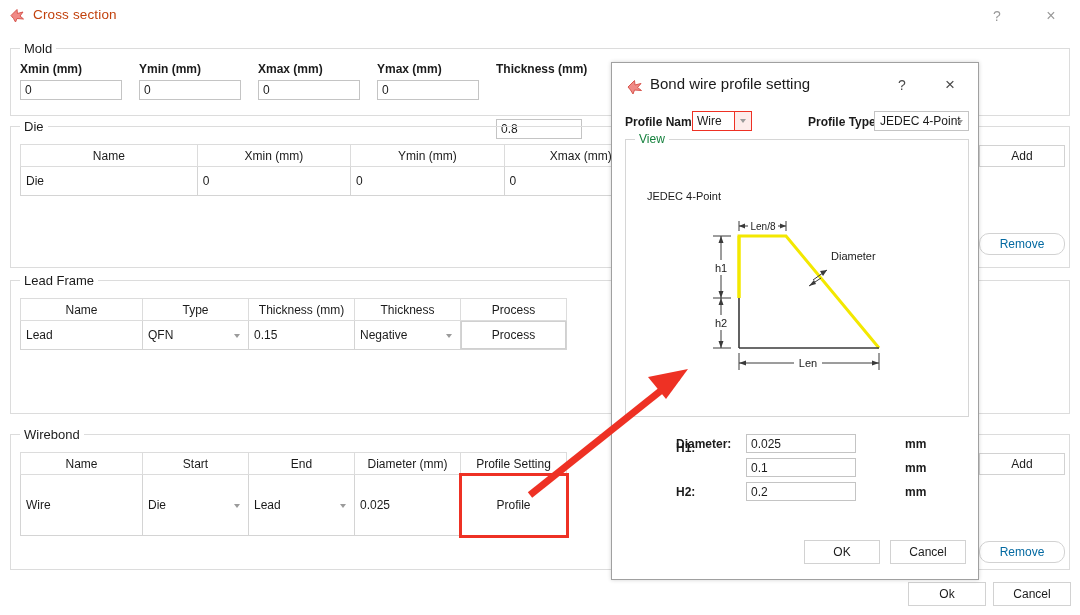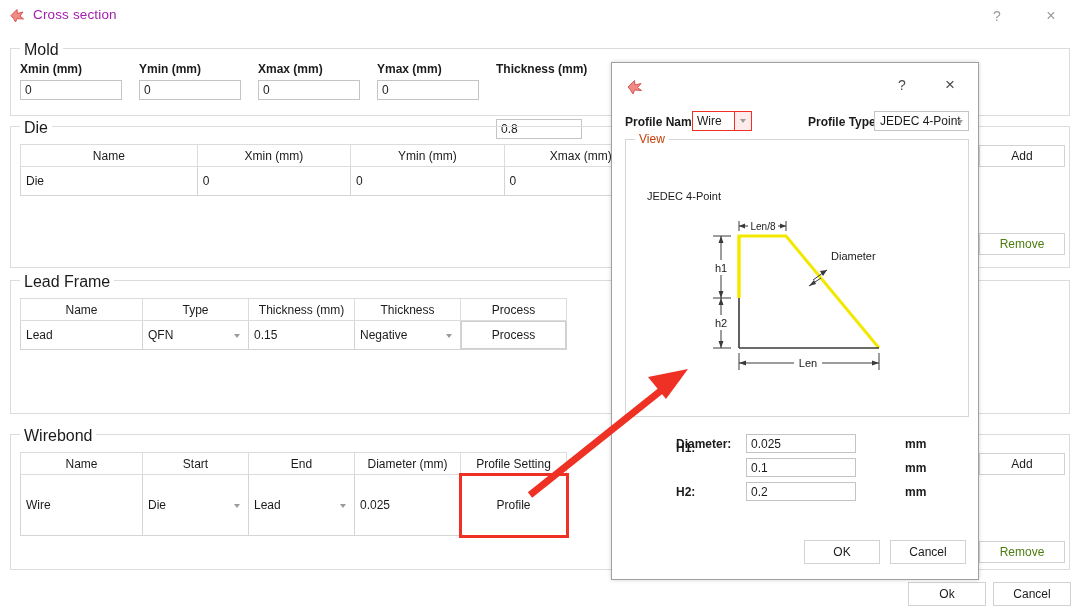--- a/index.html
+++ b/index.html
@@ -27,21 +27,21 @@
   }
   #app-icon {
     position: absolute;
     left: 9px; top: 8px;
     width: 17px; height: 15px;
   }
   #win-title {
     position: absolute;
     left: 33px; top: 7px;
     font-size: 13.5px;
-    color: #a21caf;
+    color: #c2410c;
     letter-spacing: .15px;
   }
   .win-btn {
     position: absolute;
     top: 0;
     width: 46px; height: 32px;
     color: #9a9a9a;
     font-size: 14px;
     display: flex; align-items: center; justify-content: center;
     cursor: default;
@@ -54,21 +54,21 @@
     position: absolute;
     border: 1px solid #dcdcdc;
     border-radius: 0;
     box-sizing: border-box;
   }
   .group-title {
     position: absolute;
     top: -8px; left: 9px;
     background: #ffffff;
     padding: 0 4px;
-    font-size: 16px;
+    font-size: 13px;
     color: #1b1b1b;
   }
 
   #grp-mold      { left: 10px; top: 48px;  width: 1060px; height: 68px; }
   #grp-die       { left: 10px; top: 126px; width: 1060px; height: 142px; }
   #grp-leadframe { left: 10px; top: 280px; width: 1060px; height: 134px; }
   #grp-wirebond  { left: 10px; top: 434px; width: 1060px; height: 136px; }
 
   
   .fld-label {
@@ -155,21 +155,21 @@
     width: 86px; height: 22px;
     border: 1px solid #d2d2d2;
     background: #ffffff;
     font-family: "Liberation Sans", sans-serif;
     font-size: 12px;
     color: #1b1b1b;
     text-align: center;
     line-height: 20px;
     box-sizing: border-box;
   }
-  .side-btn.disabled { color: #4d7c0f; }
+  .side-btn.disabled { color: #0369a1; border-radius: 10px; }
 
   
   .bottom-btn {
     position: absolute;
     width: 78px; height: 24px;
     border: 1px solid #d2d2d2;
     background: #ffffff;
     font-family: "Liberation Sans", sans-serif;
     font-size: 12px;
     color: #1b1b1b;
@@ -263,21 +263,21 @@
   #dlg-view-group {
     position: absolute;
     left: 13px; top: 76px;
     width: 344px; height: 278px;
     border: 1px solid #d6d6d6;
     box-sizing: border-box;
   }
   #dlg-view-title {
     position: absolute; top: -8px; left: 9px;
     background: #ffffff; padding: 0 4px;
-    font-size: 12px; color: #c2410c;
+    font-size: 12px; color: #15803d;
   }
   #dlg-view-canvas {
     position: absolute;
     left: 5px; top: 8px;
     width: 333px; height: 263px;
   }
 
   .dlg-param-label {
     position: absolute;
     font-size: 12px;
@@ -466,20 +466,21 @@
     <line x1="10" y1="140" x2="158" y2="22" stroke="#ee3124" stroke-width="7" stroke-linecap="butt"></line>
     <polygon points="168,14 128,22 146,44" fill="#ee3124"></polygon>
   </g>
 </svg>
 
 <div id="dialog">
 
   <svg id="dlg-icon" viewBox="0 0 18 16">
     <path d="M2 8 L8.5 1.5 L9 6 L15 4.5 L11.5 8.5 L15.5 11.5 L8.5 11 L7 15 L4.5 11 Z" fill="#f08a86" stroke="#d8564e" stroke-width="1" stroke-linejoin="round"></path>
   </svg>
+  <div id="dlg-title">Bond wire profile setting</div>
   <div class="dlg-winbtn" id="dlg-help">?</div>
   <div class="dlg-winbtn" id="dlg-close">×</div>
 
   <div id="dlg-profile-name-label">Profile Name</div>
   <div id="dlg-profile-name-combo">
     <span id="dlg-profile-name-value">Wire</span>
     <span id="dlg-profile-name-arrow"></span>
   </div>
 
   <div id="dlg-profile-type-label">Profile Type:</div>

